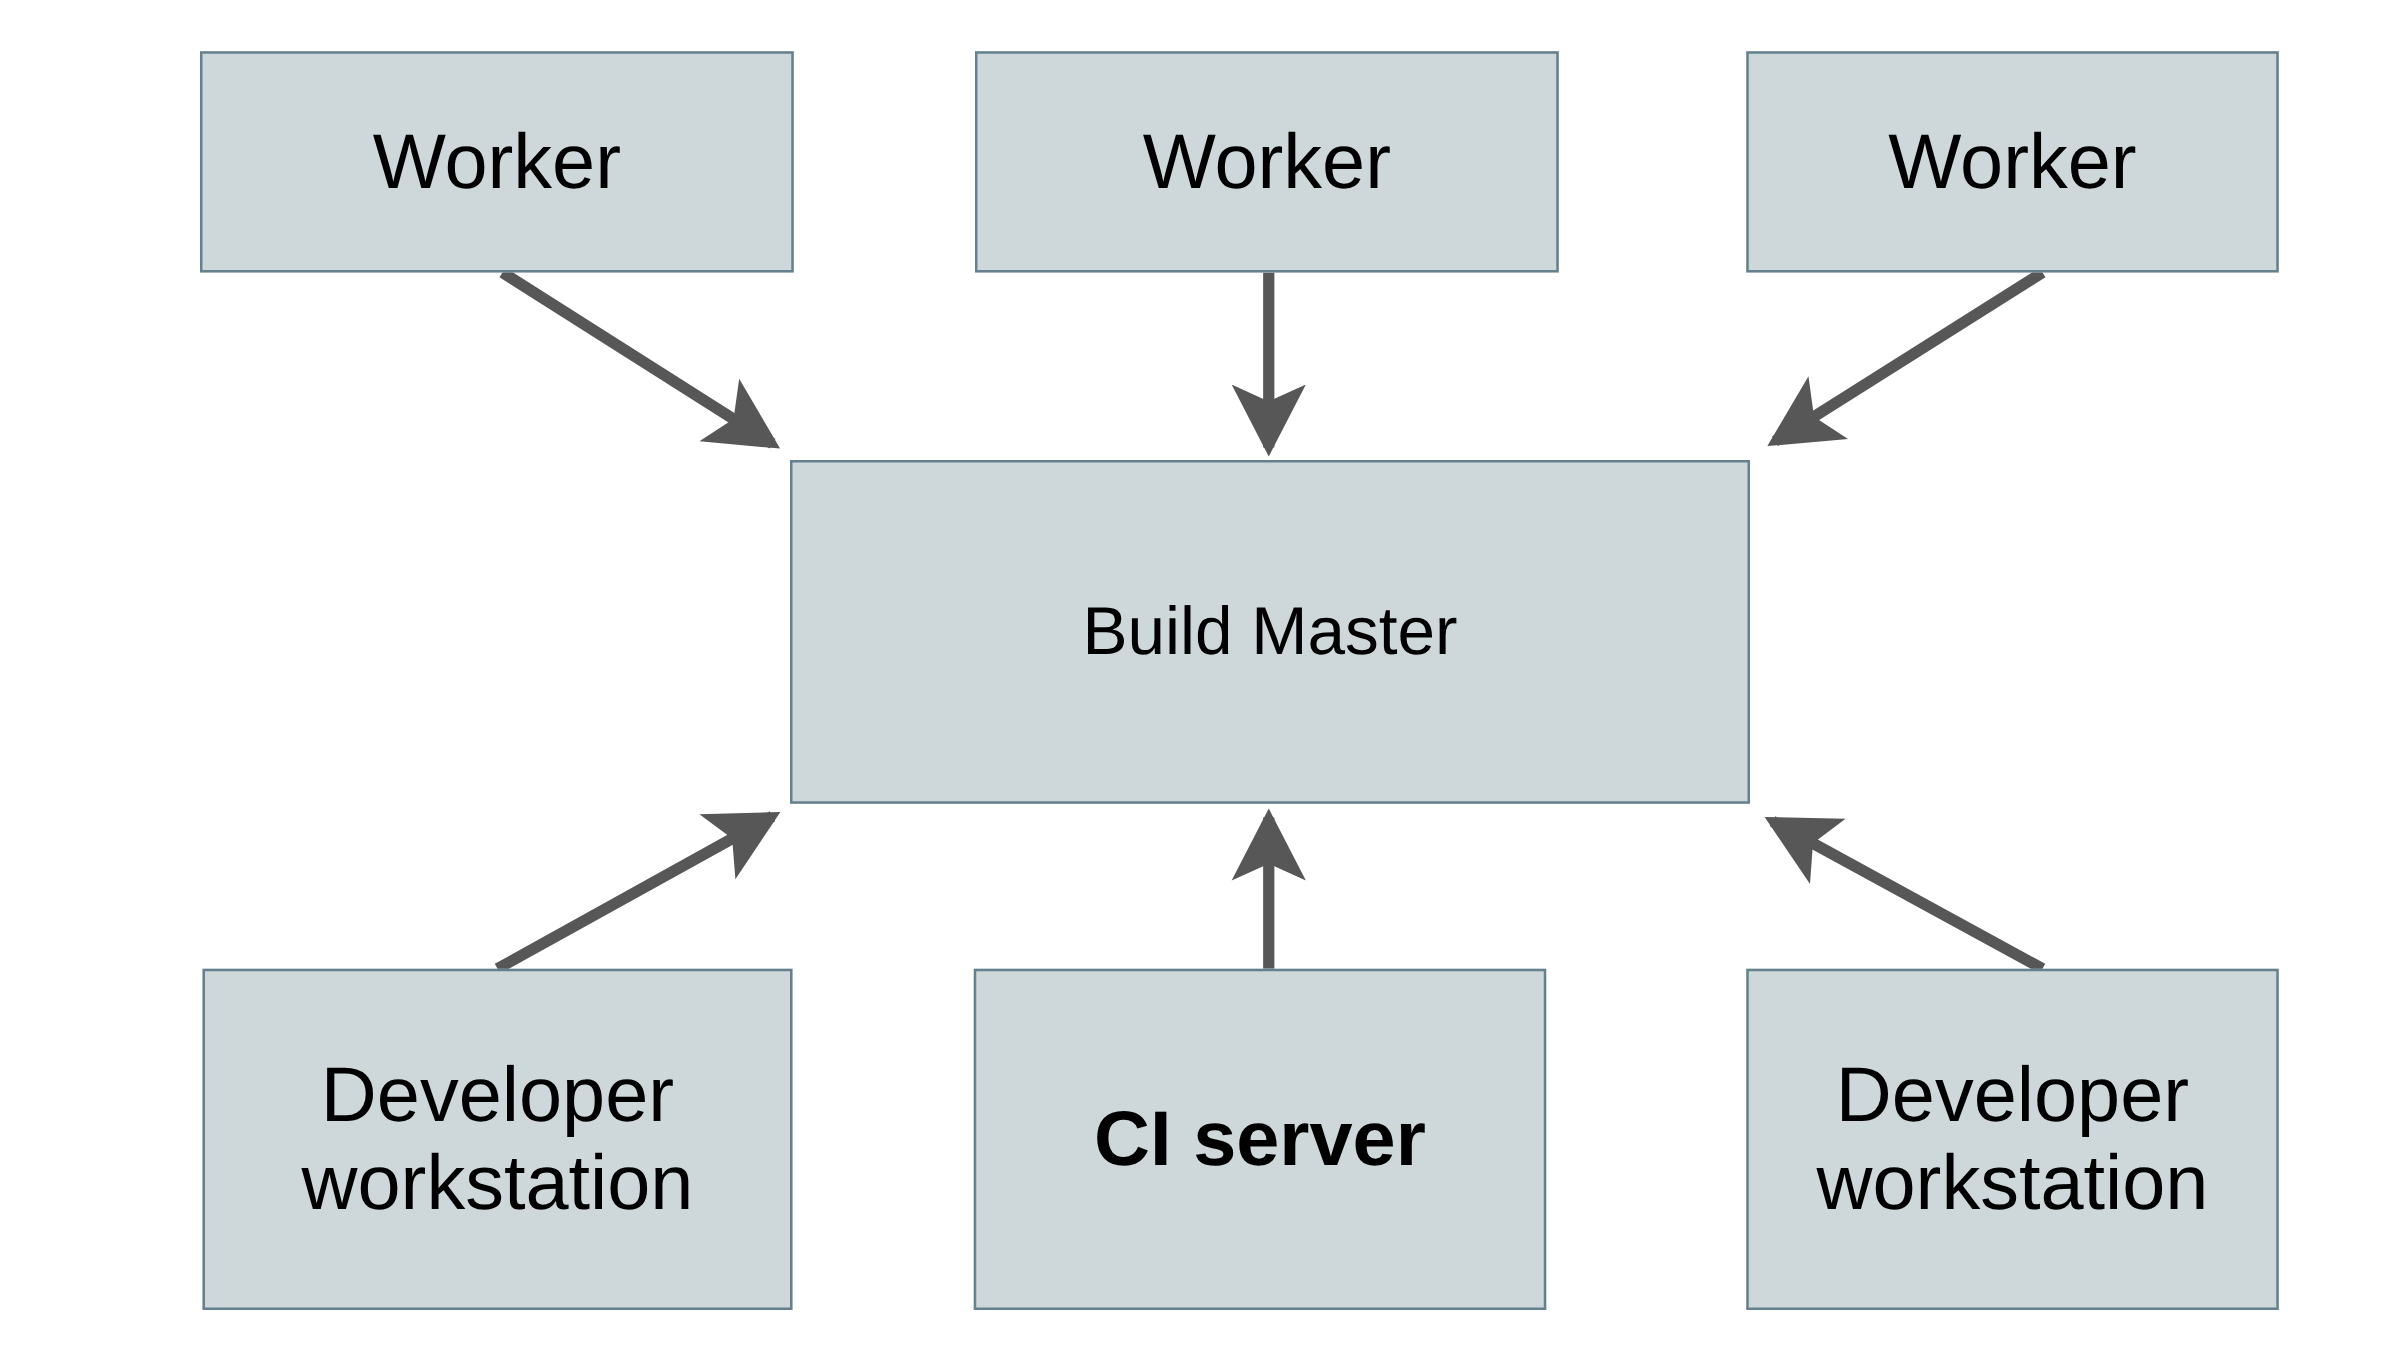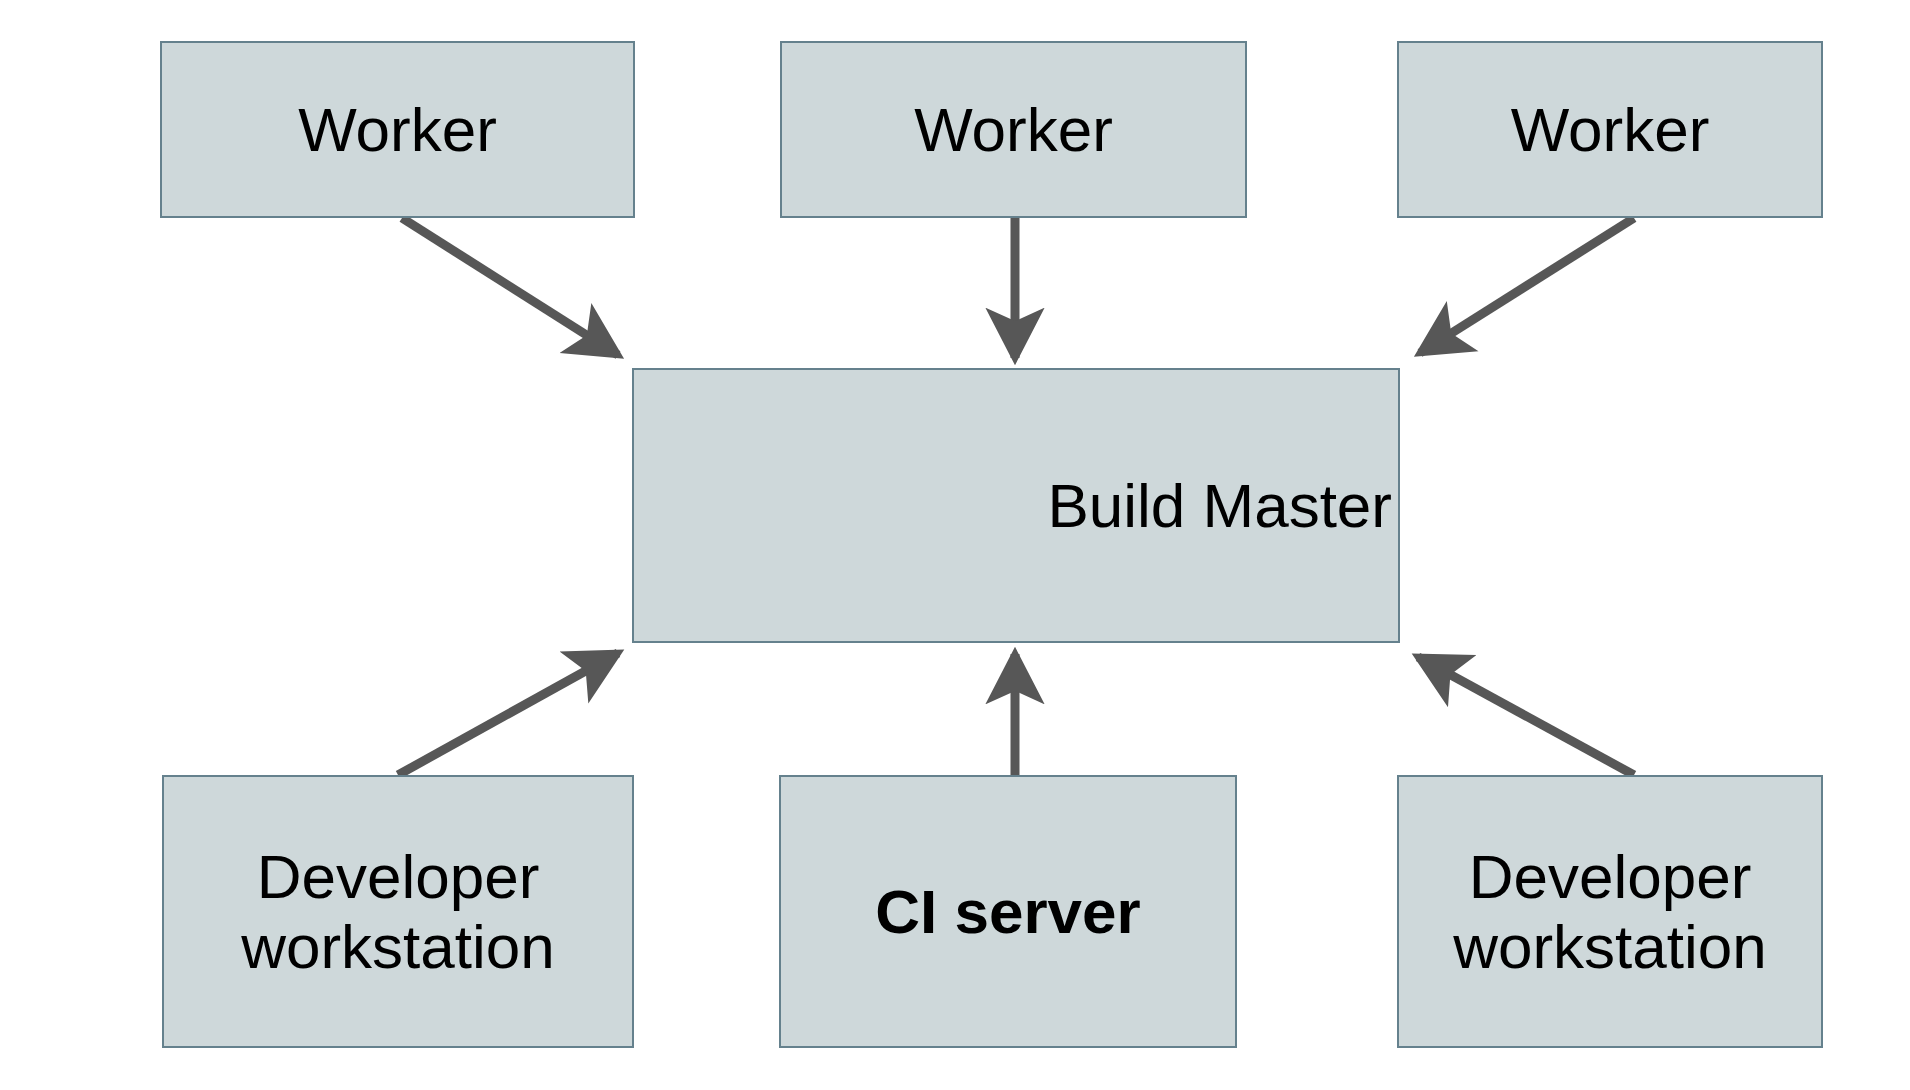--- a/index.html
+++ b/index.html
@@ -45,21 +45,21 @@
     display: block;
     width: 100%;
     padding: 0 6px;
     box-sizing: border-box;
   }
   
   #node-worker-1 { left: 120px;  top: 41px;  width: 475px; height: 177px; font-size: 62px; }
   #node-worker-2 { left: 740px;  top: 41px;  width: 467px; height: 177px; font-size: 62px; }
   #node-worker-3 { left: 1357px; top: 41px;  width: 426px; height: 177px; font-size: 62px; }
   
-  #node-build-master { left: 592px; top: 368px; width: 768px; height: 275px; font-size: 62px; text-align: right; }
+  #node-build-master { left: 592px; top: 368px; width: 768px; height: 275px; font-size: 54px; }
   
   #node-dev-ws-1 { left: 122px;  top: 775px; width: 472px; height: 273px; font-size: 62px; }
   #node-ci-server { left: 739px;  top: 775px; width: 458px; height: 273px; font-size: 62px; font-weight: bold; }
   #node-dev-ws-2 { left: 1357px; top: 775px; width: 426px; height: 273px; font-size: 62px; }
 </style>
 </head>
 <body>
 
 <div id="canvas">
 

